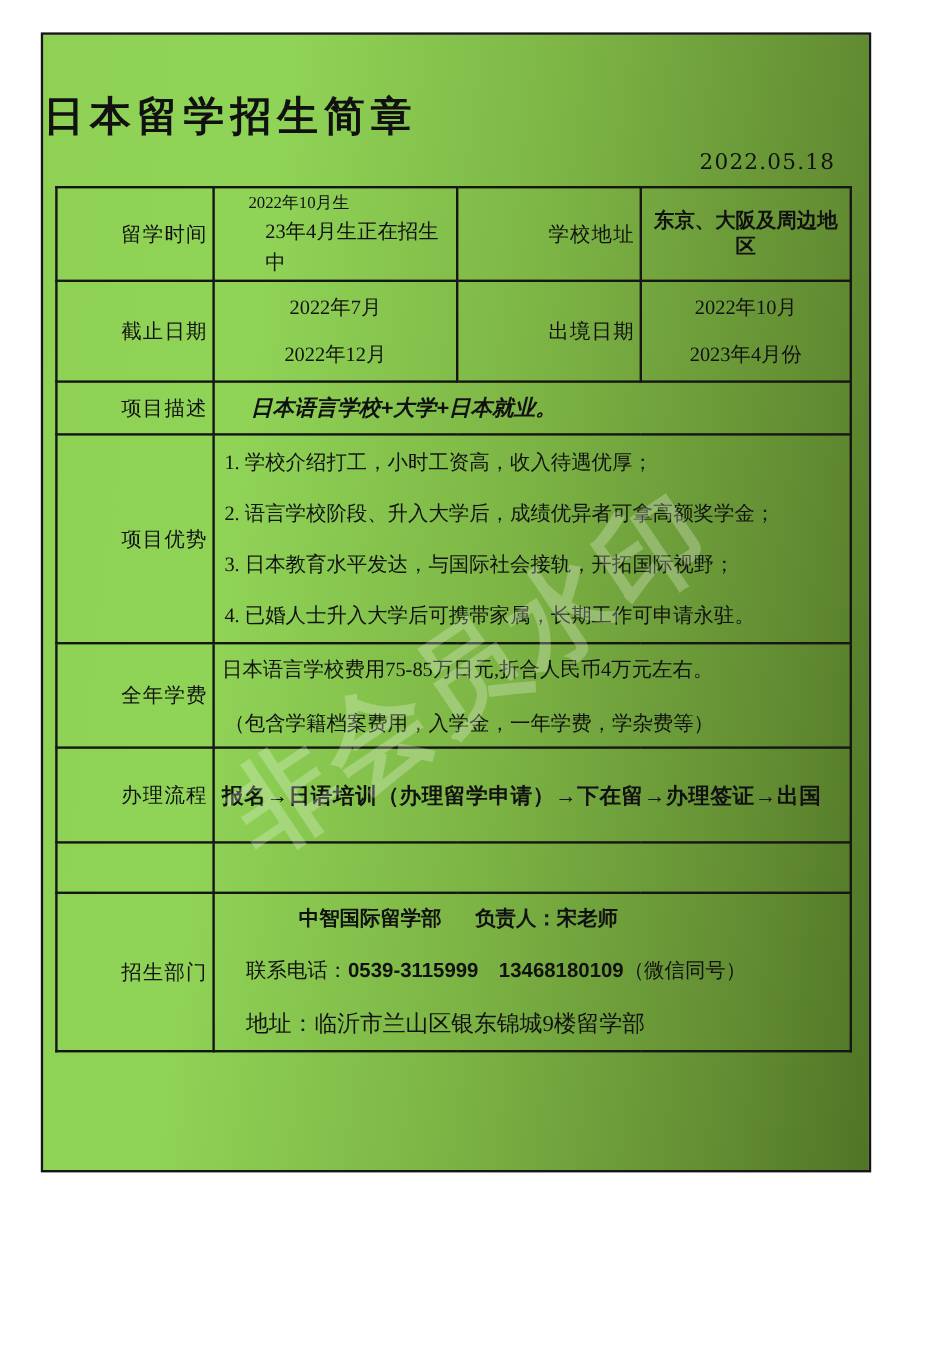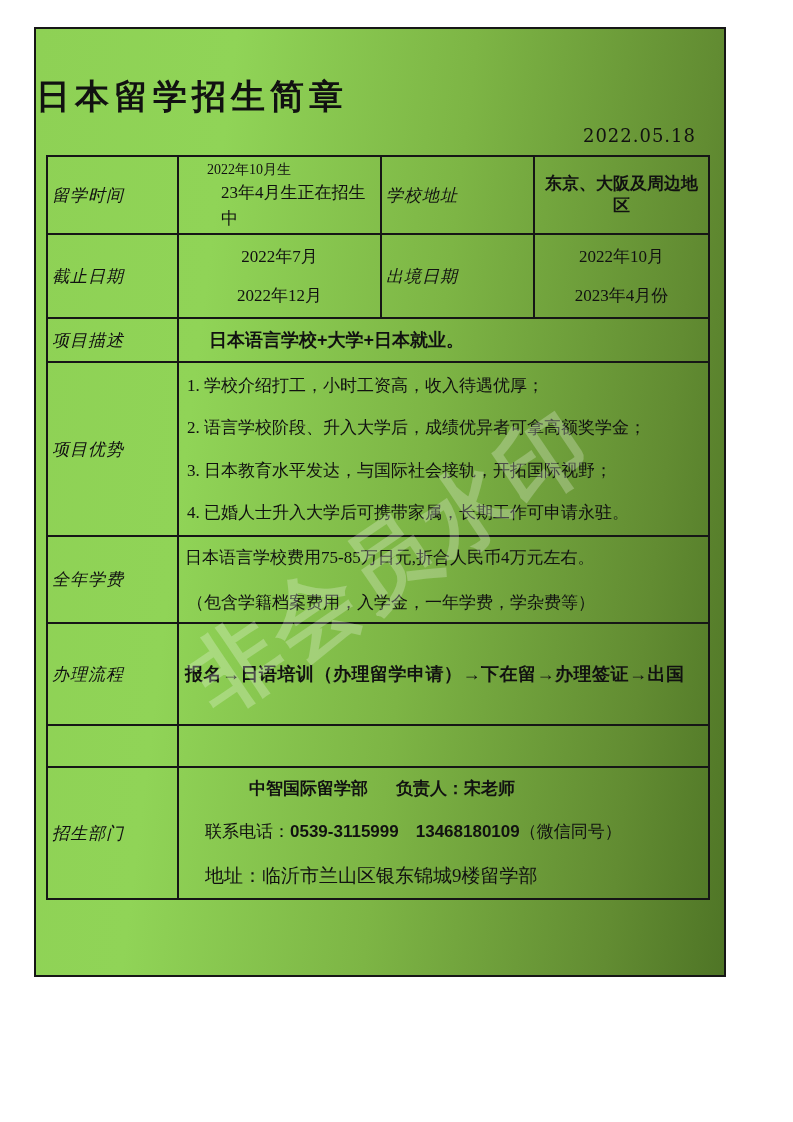--- a/index.html
+++ b/index.html
@@ -27,35 +27,35 @@
   }
 
   table.info-table {
     position: absolute; left: 10px; top: 126px; width: 662px;
     border-collapse: collapse; table-layout: fixed;
   }
   table.info-table td {
     border: 2px solid #161616; vertical-align: middle;
     font-size: 17px; padding: 2px 4px; overflow: hidden;
   }
-  td.label { text-align: left; font-size: 19px; letter-spacing: 1px; font-style: italic; }
+  td.label { text-align: right; font-size: 19px; letter-spacing: 1px; }
   .bold-sans { font-family: "Liberation Sans", "DejaVu Sans", sans-serif; font-weight: bold; }
   .center { text-align: center; }
 
   tr.r1 { height: 45px; } tr.r2 { height: 49px; } tr.r3 { height: 83px; }
   tr.r4 { height: 44px; } tr.r5 { height: 168px; } tr.r6 { height: 87px; }
-  tr.r7 { height: 102px; } tr.r8 { height: 42px; } tr.r9 { height: 132px; }
+  tr.r7 { height: 79px; } tr.r8 { height: 42px; } tr.r9 { height: 132px; }
 
   .st-line1 { font-size: 14px; padding-left: 24px; line-height: 1.5; }
   .st-line2 { font-size: 17px; padding-left: 38px; line-height: 1.5; }
   .addr-value { font-size: 16px; line-height: 1.3; margin-top: 24px; }
   .age-line { font-size: 17px; padding-left: 18px; line-height: 1.35; }
   .edu-line { font-size: 16px; line-height: 1.35; }
   .date-cell div { font-size: 17px; line-height: 2.3; text-align: center; }
-  .desc-value { font-size: 18px; padding-left: 26px; }
+  .desc-value { font-size: 18px; padding-left: 26px; font-style: italic; }
   .adv-item { font-size: 17px; line-height: 1.25; padding: 0 2px 0 4px; margin: 10px 0 21px 0; }
   .adv-item:last-child { margin-bottom: 10px; }
   .fee-line1 { font-size: 17px; padding-left: 2px; margin-bottom: 22px; }
   .fee-line2 { font-size: 17px; padding-left: 4px; }
   .proc-value { font-size: 18px; letter-spacing: 0.5px; padding-left: 2px; }
   .dept-line1 { font-size: 17px; padding-left: 66px; margin-bottom: 20px; }
   .dept-org { margin-right: 28px; }
   .dept-line2 { font-size: 17px; padding-left: 22px; margin-bottom: 20px; }
   .dept-line3 { font-size: 19px; padding-left: 22px; }
 

